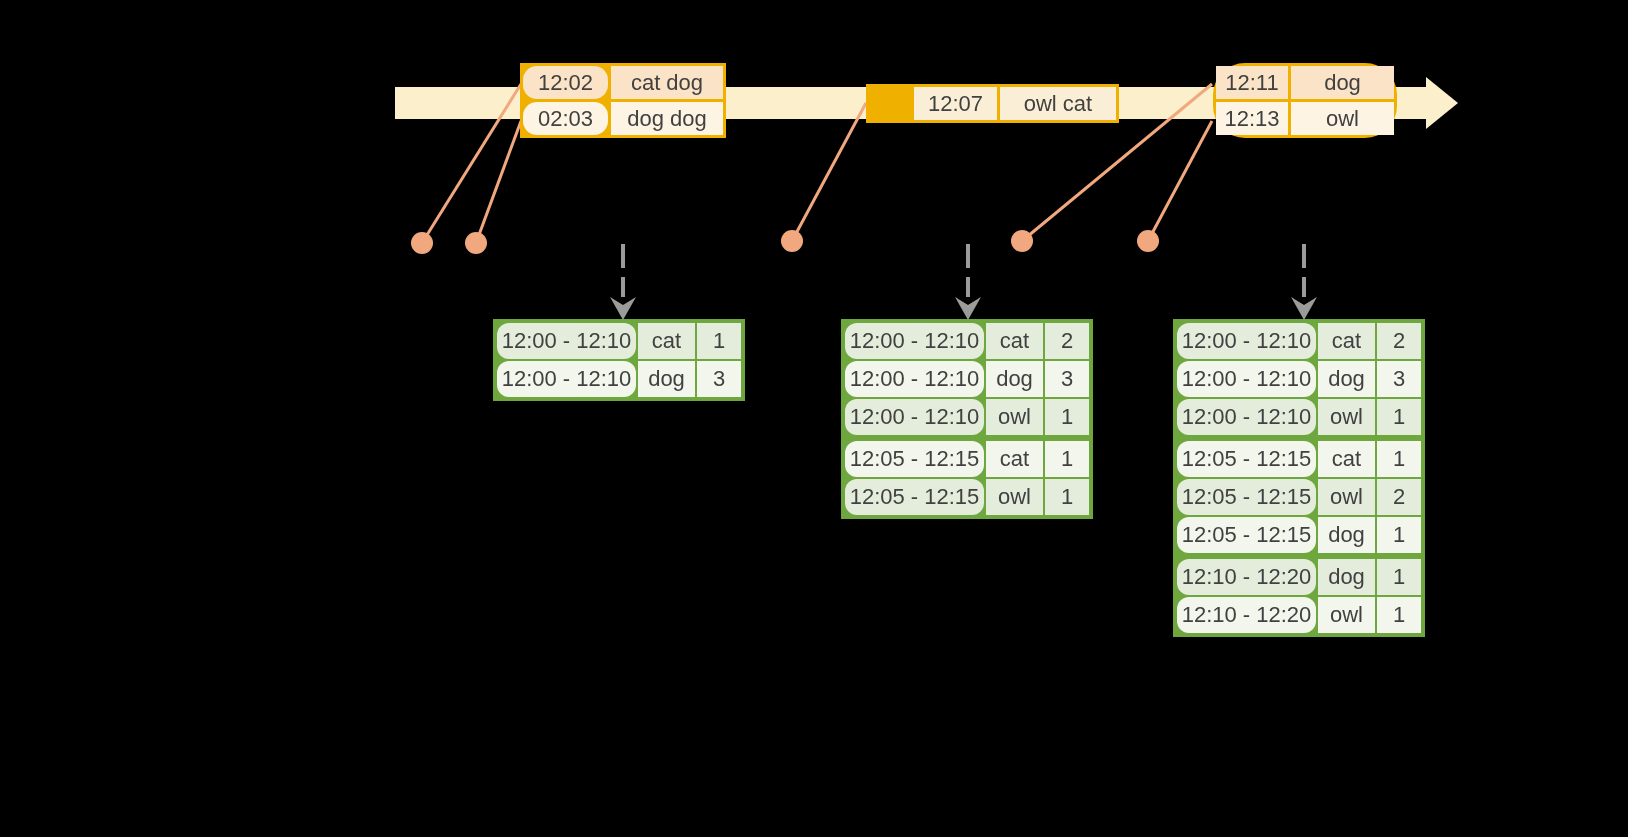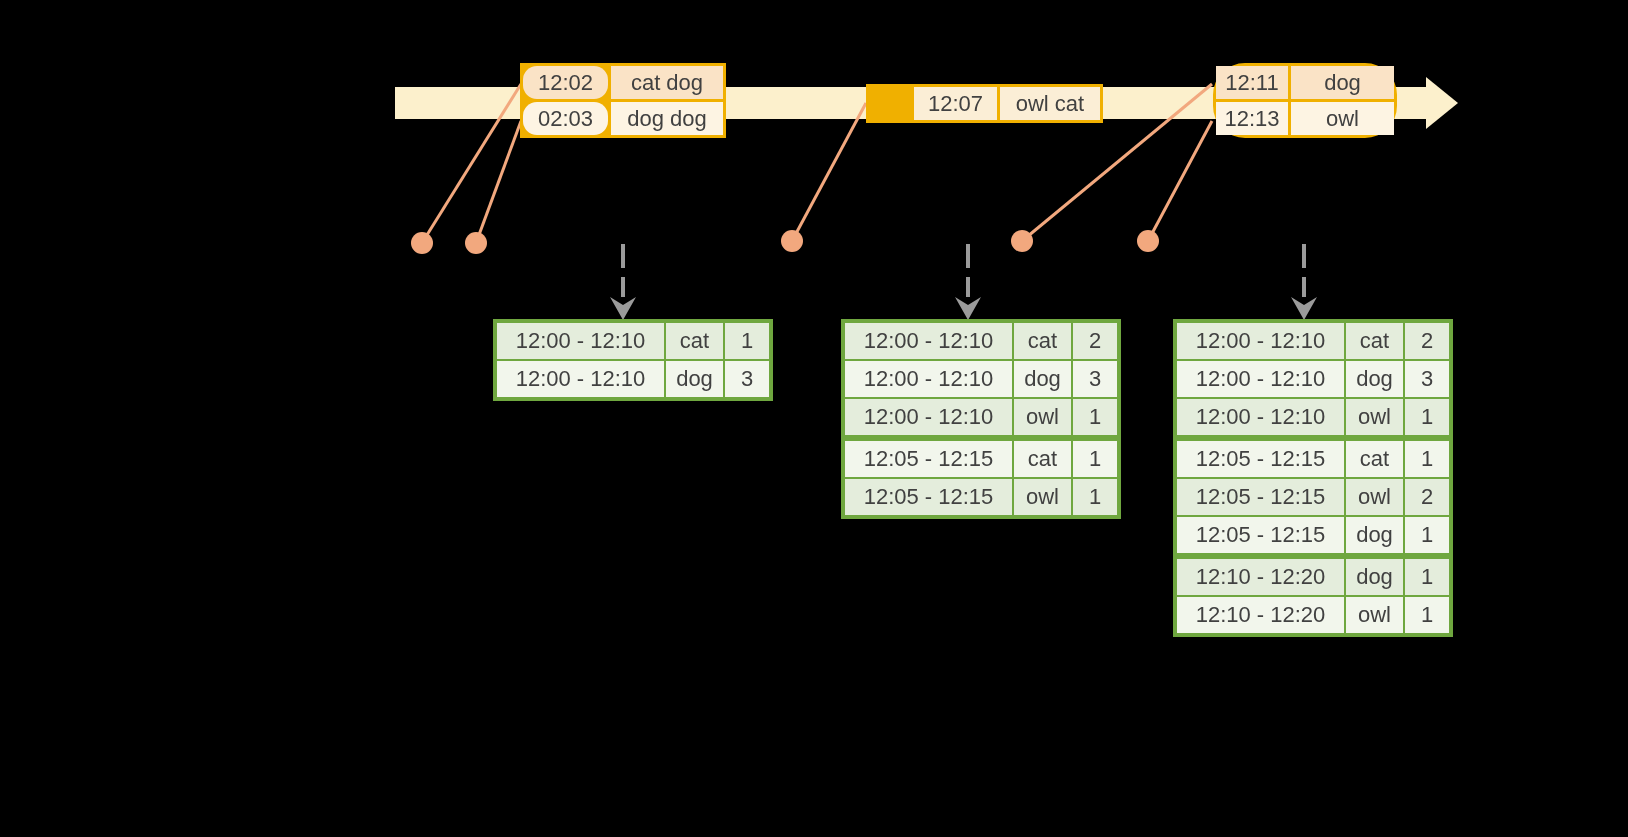--- a/index.html
+++ b/index.html
@@ -44,41 +44,41 @@
   .ecell{
     height:33px;display:flex;align-items:center;justify-content:center;
     font-size:22px;color:var(--text);
   }
   .etable .erow:nth-child(odd) .ecell{background:var(--event-row-dark);}
   .etable .erow:nth-child(even) .ecell{background:var(--event-row-light);}
   .etable.single .erow .ecell{background:var(--event-row-mid);}
   #et0{left:520px;top:63px;}
   #et0 .time{width:85px;border-radius:14px;} #et0 .words{width:112px;}
   #et1{left:866px;top:84px;padding-left:48px;}
-  #et1 .time{width:83px;} #et1 .words{width:100px;}
+  #et1 .time{width:83px;} #et1 .words{width:116px;}
   #et2{left:1213px;top:63px;border-radius:32px;}
   #et2 .time{width:72px;} #et2 .words{width:103px;}
 
   
   .gtable{
     position:absolute;
     background:var(--result-border);
     padding:4px;
     display:flex;flex-direction:column;gap:2px;
     box-sizing:border-box;
   }
   .grow{display:flex;gap:2px;}
   .grow.group-start{margin-top:4px;}
   .gcell{
     height:36px;display:flex;align-items:center;justify-content:center;
     font-size:22px;color:var(--text);
   }
   .gtable .grow:nth-child(odd) .gcell{background:var(--result-row-dark);}
   .gtable .grow:nth-child(even) .gcell{background:var(--result-row-light);}
-  .gcell.win{width:167px;}
+  .gcell.win{width:139px;border-radius:12px;}
   .gcell.word{width:57px;}
   .gcell.cnt{width:44px;}
   #rt0{left:493px;top:319px;}
   #rt1{left:841px;top:319px;}
   #rt2{left:1173px;top:319px;}
 </style>
 </head>
 <body>
 
 <div class="stage">

